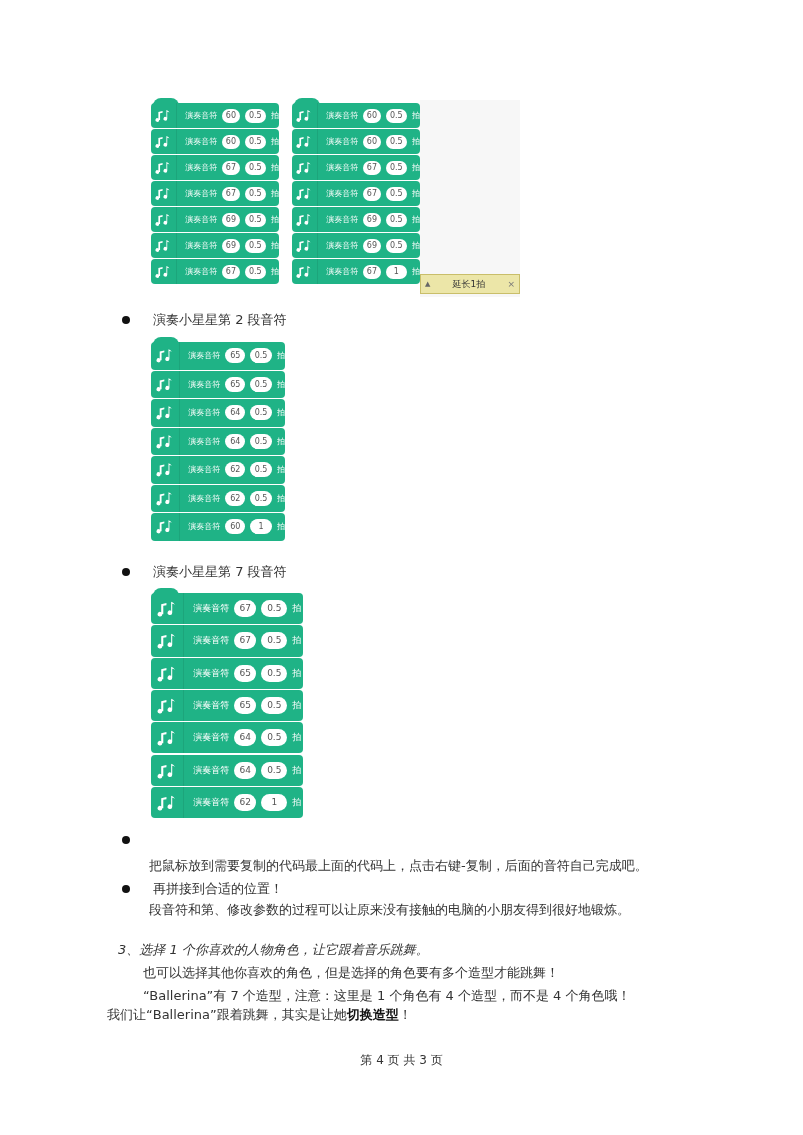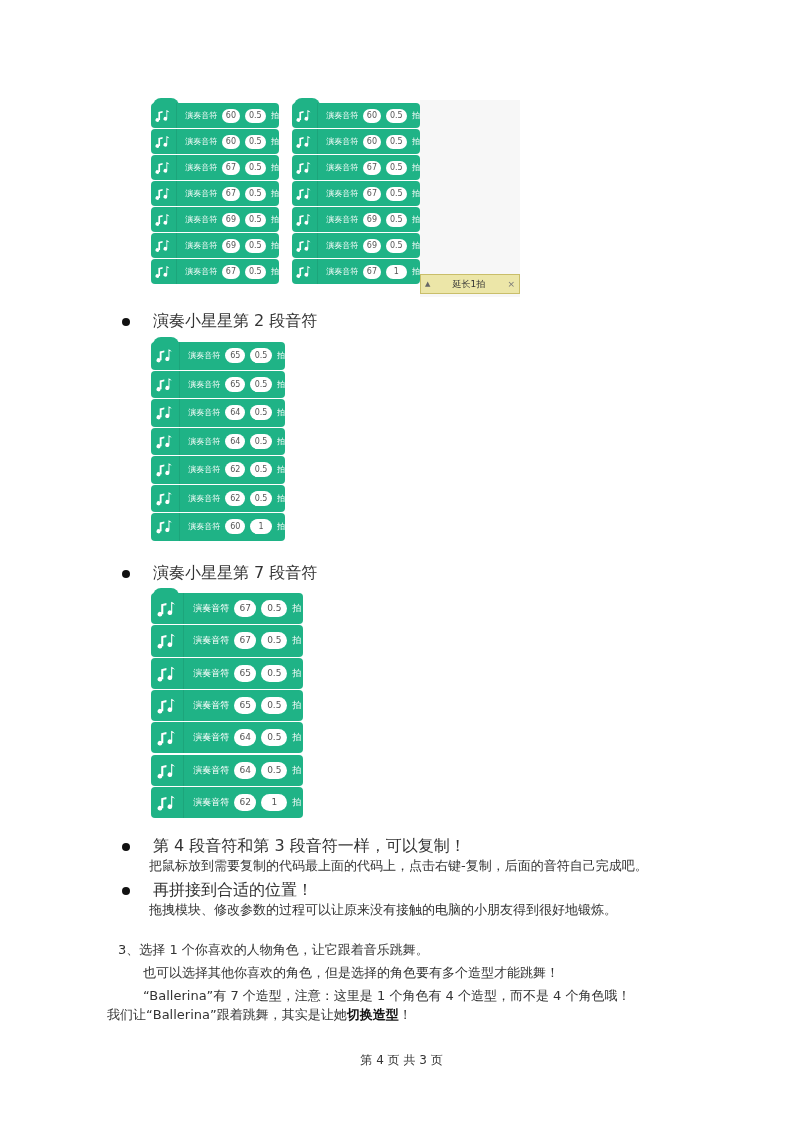--- a/index.html
+++ b/index.html
@@ -16,21 +16,21 @@
   .hat { position:absolute; width:26px; height:8px; background:#1fb386;
          border-radius:12px 12px 0 0; }
   .workspace { position:absolute; left:420px; top:100px; width:100px; height:197px;
                background:#f7f7f7; }
   .comment { position:absolute; left:420px; top:274px; width:100px; height:20px;
              background:#ece6a8; border:1px solid #c9be6a; box-sizing:border-box;
              display:flex; align-items:center; font-size:9px; color:#333; }
   .comment .tri { margin-left:4px; font-size:7px; color:#666; }
   .comment .txt { flex:1; text-align:center; }
   .comment .x { margin-right:4px; font-size:9px; color:#777; }
-  .bullet-row { position:absolute; left:118px; display:flex; align-items:center; font-size:16px; color:#333; }
+  .bullet-row { position:absolute; left:118px; display:flex; align-items:center; font-size:13px; color:#333; }
   .bullet-dot { width:8px; height:8px; border-radius:50%; background:#111; margin-right:23px; margin-left:4px; }
   .text-line { position:absolute; font-size:13px; color:#333; white-space:nowrap; }
   .footer { position:absolute; left:0; width:803px; top:1052px; text-align:center; font-size:12px; color:#333; }
   b.strong { font-weight:bold; color:#111; }
 </style>
 </head>
 <body>
 
 <div class="stack" style="left:151px; top:103px; width:130px; height:195px;">
 <div class="hat" style="left: 2px; top: -5px;"></div>
@@ -396,30 +396,29 @@
       </span>
       <span class="label" style="margin-left:9px;">演奏音符</span>
       <span class="pill" style="margin-left:5px;width:22px;height:17px;line-height:17px;">62</span>
       <span class="pill" style="margin-left:5px;width:26px;height:17px;line-height:17px;">1</span>
       <span class="beat" style="margin-left:5px;">拍</span>
     </div>
   </div>
 
 <div class="bullet-row" style="top:836px;">
   <span class="bullet-dot"></span>
-  <span>第 4 段音符和第 3 段音符一样，可以复制！</span>
 </div>
 <div class="text-line" style="left:149px; top:857px;">把鼠标放到需要复制的代码最上面的代码上，点击右键-复制，后面的音符自己完成吧。</div>
 
 <div class="bullet-row" style="top:880px;">
   <span class="bullet-dot"></span>
   <span>再拼接到合适的位置！</span>
 </div>
-<div class="text-line" style="left:149px; top:901px;">拖拽模块、修改参数的过程可以让原来没有接触的电脑的小朋友得到很好地锻炼。</div>
-
-<div class="text-line" style="left:118px; top:941px;">3、选择 1 个你喜欢的人物角色，让它跟着音乐跳舞。</div>
+<div class="text-line" style="left:149px; top:901px;">段音符和第、修改参数的过程可以让原来没有接触的电脑的小朋友得到很好地锻炼。</div>
+
+<div class="text-line" style="left:118px; top:941px;font-style:italic;">3、选择 1 个你喜欢的人物角色，让它跟着音乐跳舞。</div>
 <div class="text-line" style="left:143px; top:964px;">也可以选择其他你喜欢的角色，但是选择的角色要有多个造型才能跳舞！</div>
 <div class="text-line" style="left:143px; top:987px;">“Ballerina”有 7 个造型，注意：这里是 1 个角色有 4 个造型，而不是 4 个角色哦！</div>
 <div class="text-line" style="left:107px; top:1006px;">
   <span>我们让“Ballerina”跟着跳舞，其实是让她</span><b class="strong">切换造型</b><span>！</span>
 </div>
 
 <div class="footer">第 4 页 共 3 页</div>
 
 </body></html>

